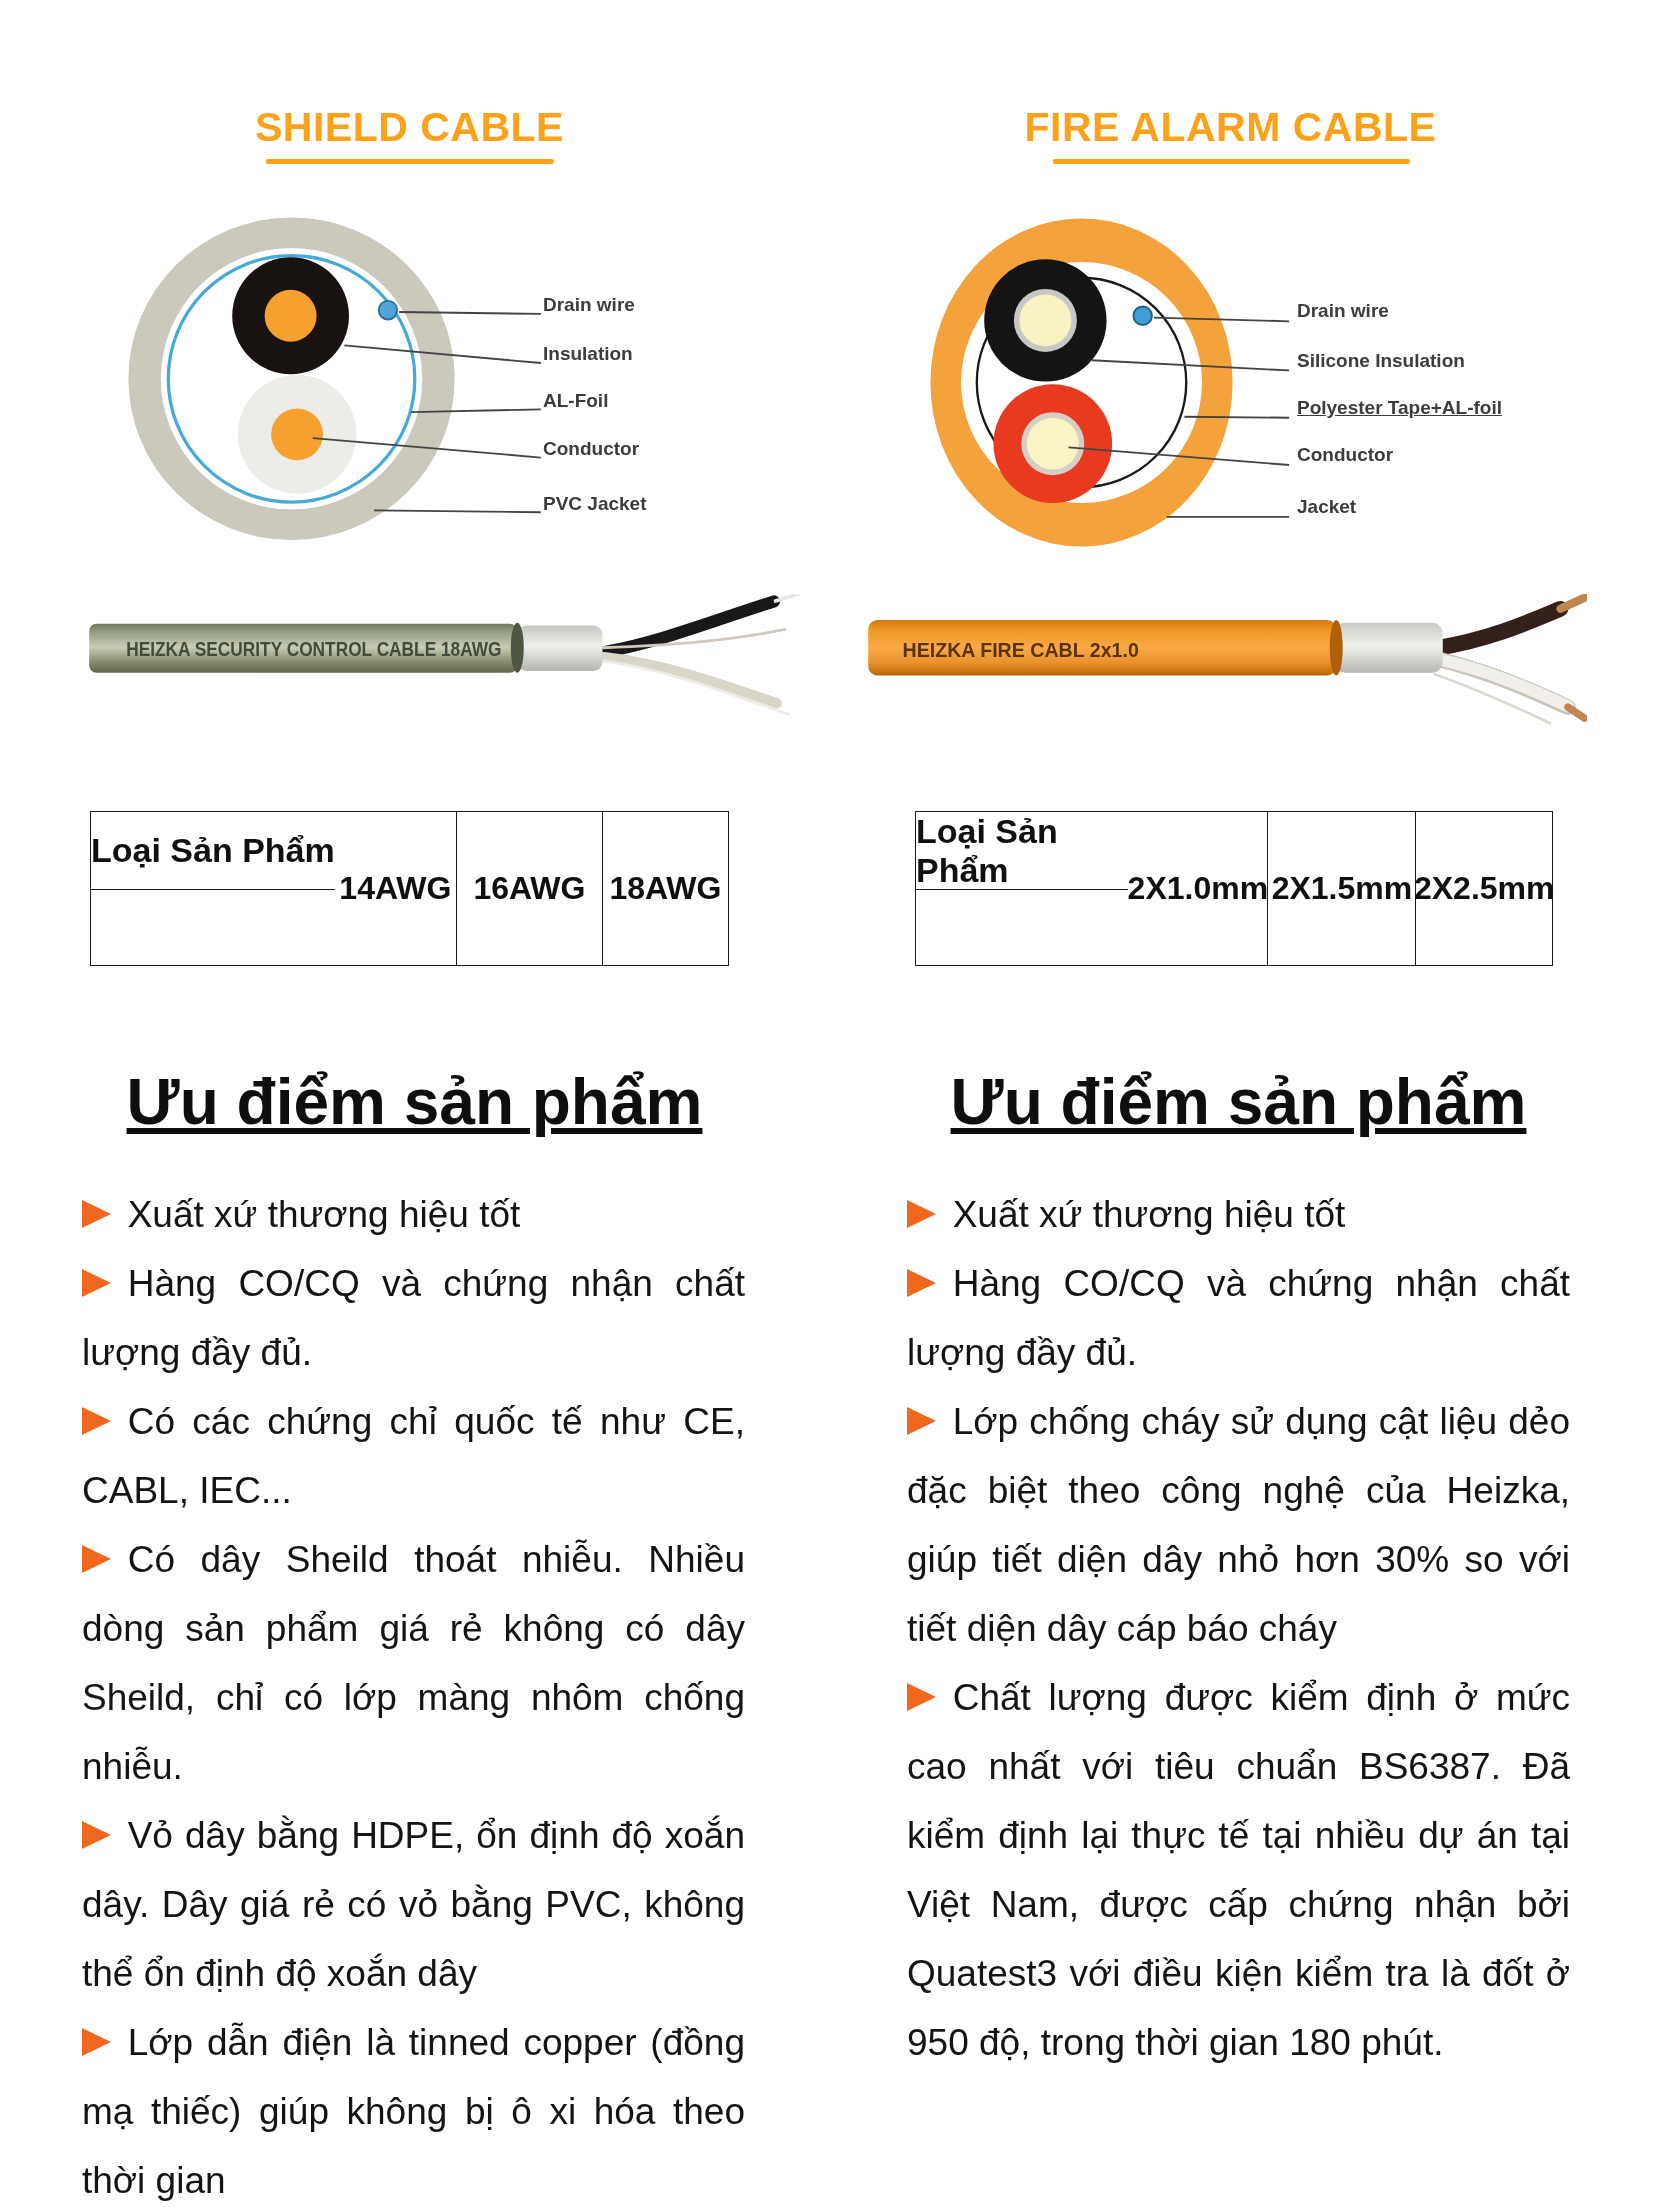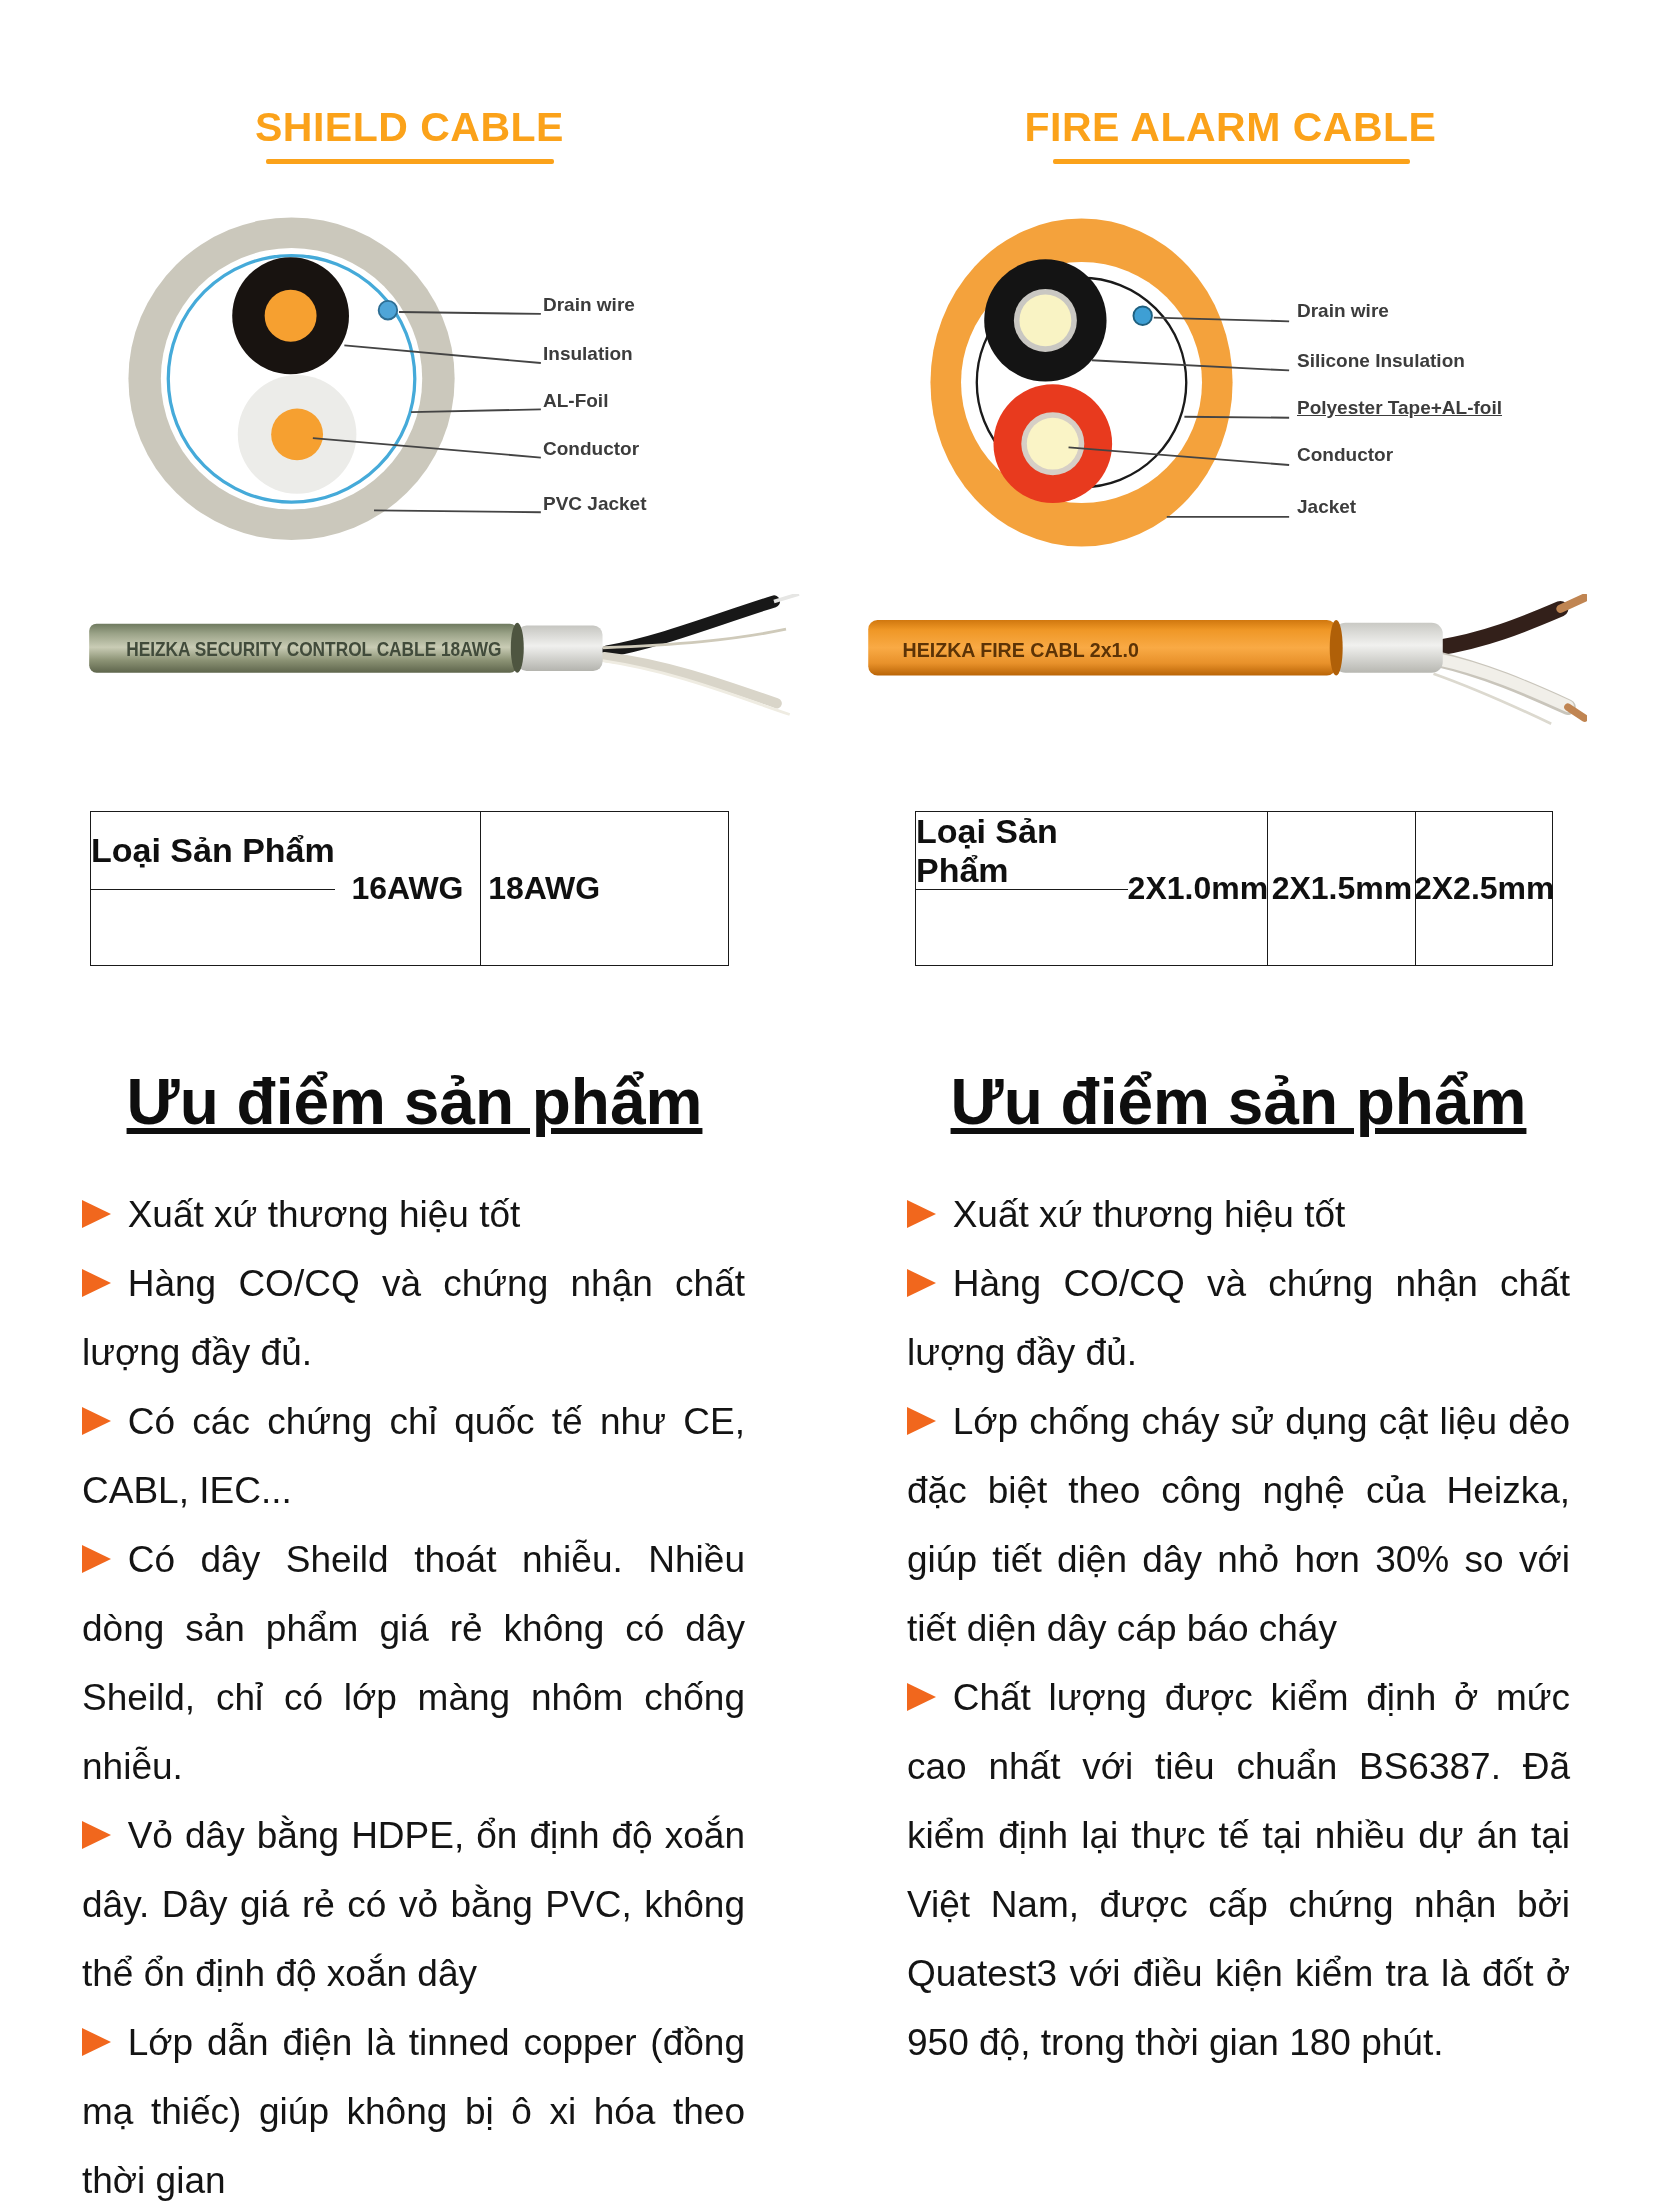--- a/index.html
+++ b/index.html
@@ -160,20 +160,21 @@
     <path d="M615 86 C 660 102 700 120 742 140" fill="none" stroke="#dcd9cf" stroke-width="3"></path>
     <rect x="508" y="31" width="117" height="54" rx="12" fill="url(#gSheath2)"></rect>
     <rect x="5" y="28" width="505" height="60" rx="10" fill="url(#gOrange)"></rect>
     <ellipse cx="510" cy="58" rx="7" ry="30" fill="#b06008"></ellipse>
     <text x="42" y="68" font-size="22" font-weight="bold" fill="#5C3306" textLength="255" lengthAdjust="spacingAndGlyphs">HEIZKA FIRE CABL 2x1.0</text>
   </svg>
 
   <div class="ptable" style="left:90px;width:637px;">
     <div class="thead">Loại Sản Phẩm</div>
     <div class="trow">
+      <div class="tcell" style="width:31%;">14AWG</div>
       <div class="tcell" style="width:37%;">16AWG</div>
       <div class="tcell" style="width:32%;">18AWG</div>
     </div>
   </div>
 
   <div class="ptable" style="left:915px;width:636px;">
     <div class="thead">Loại Sản Phẩm</div>
     <div class="trow">
       <div class="tcell" style="width:32.8%;">2X1.0mm</div>
       <div class="tcell" style="width:35.2%;">2X1.5mm</div>

